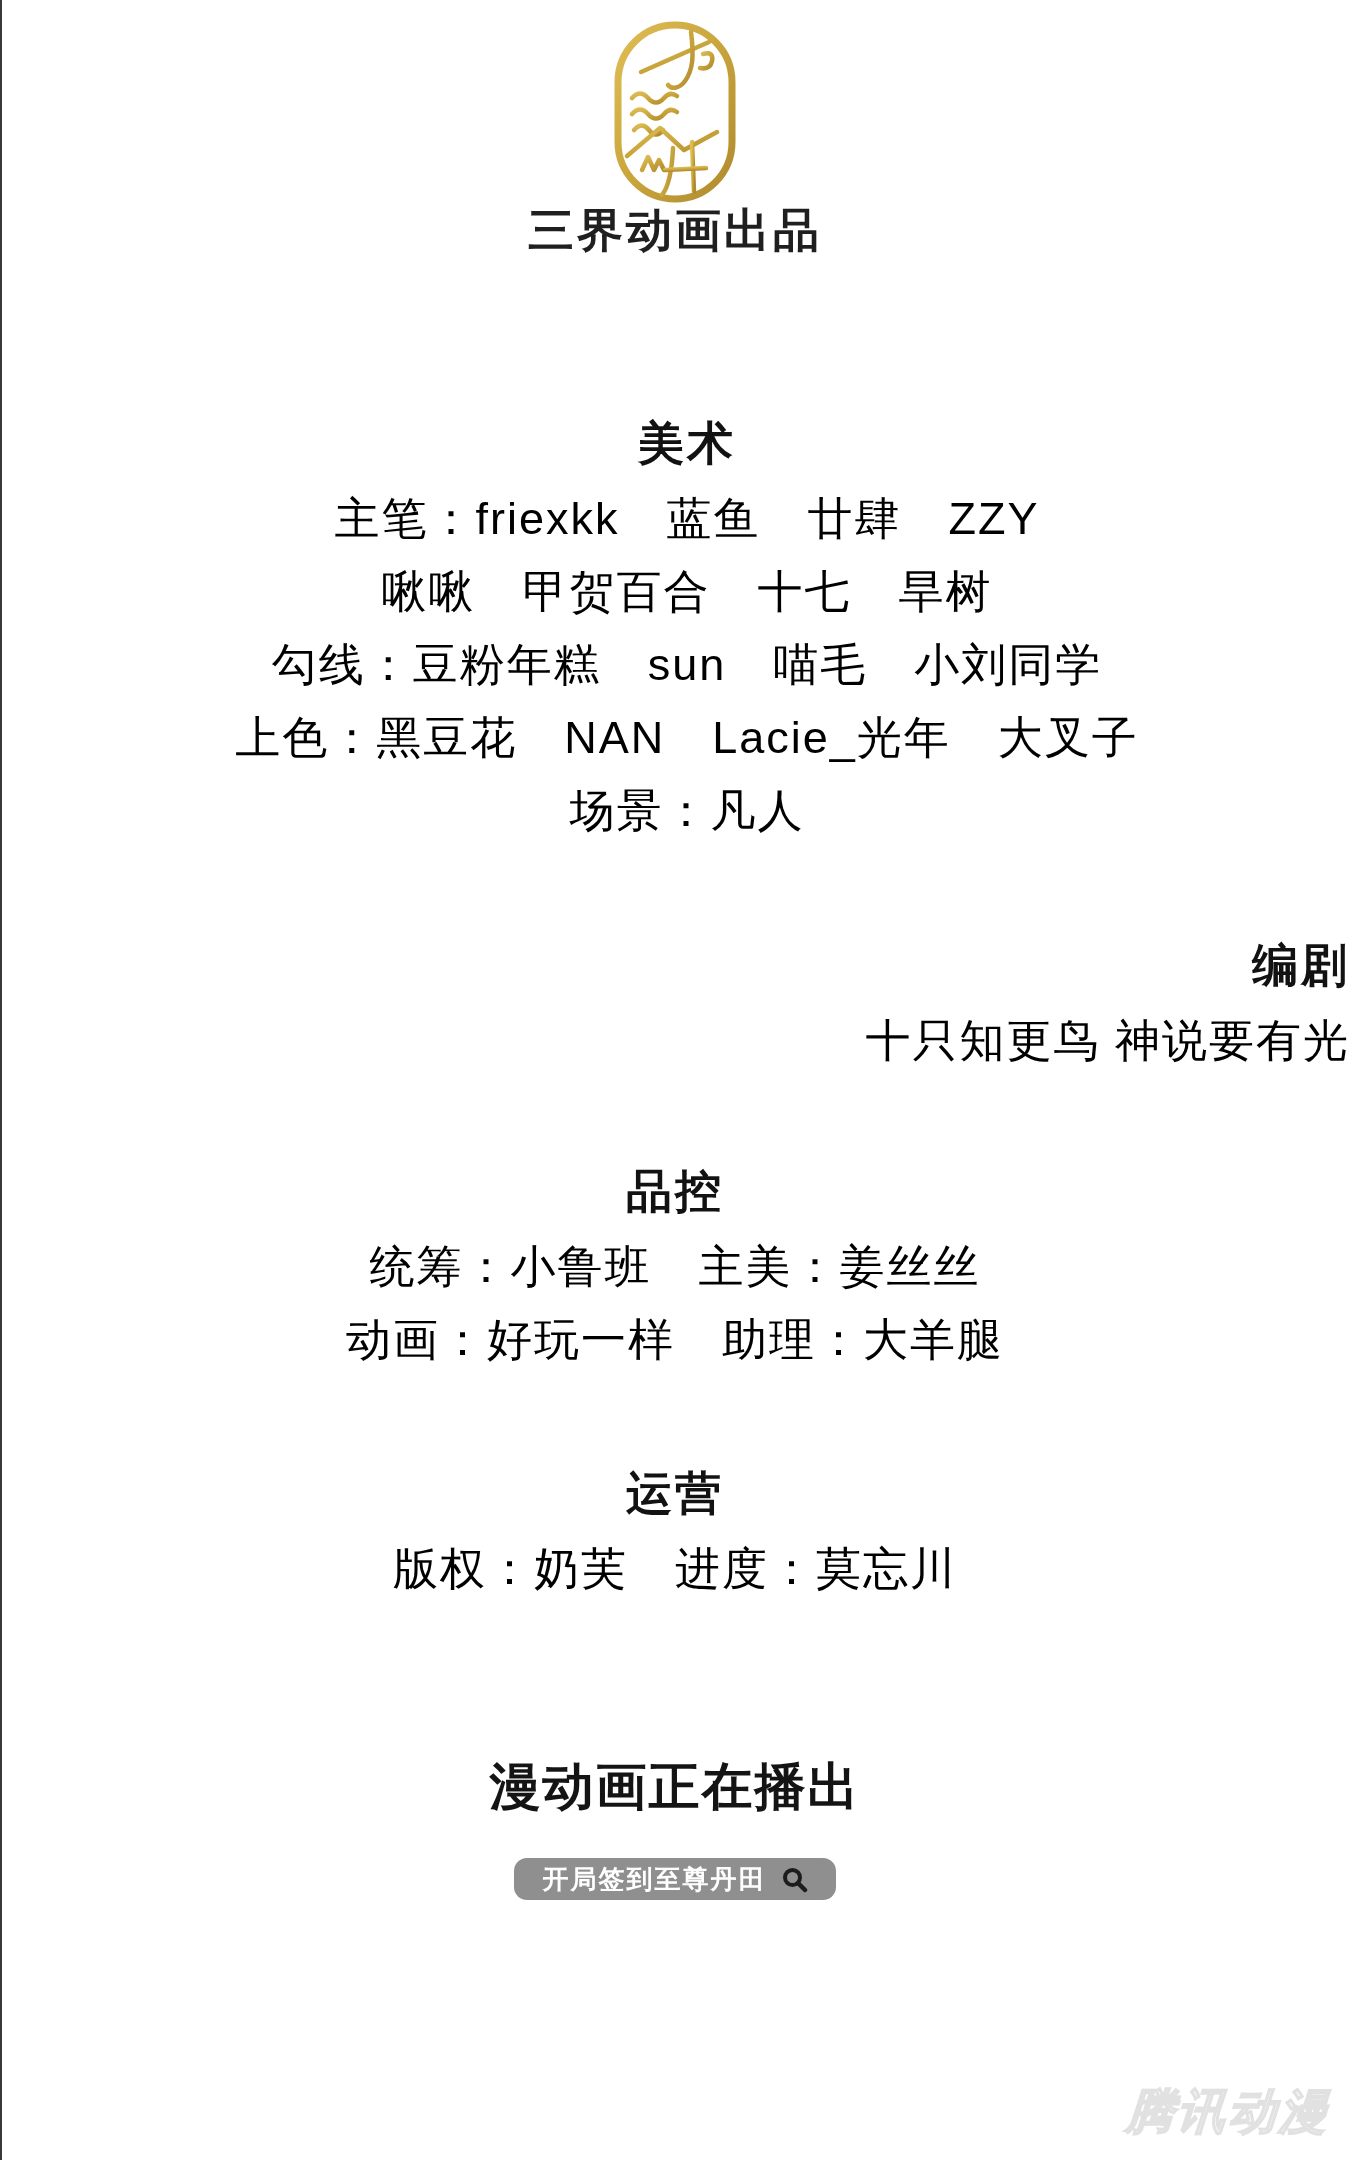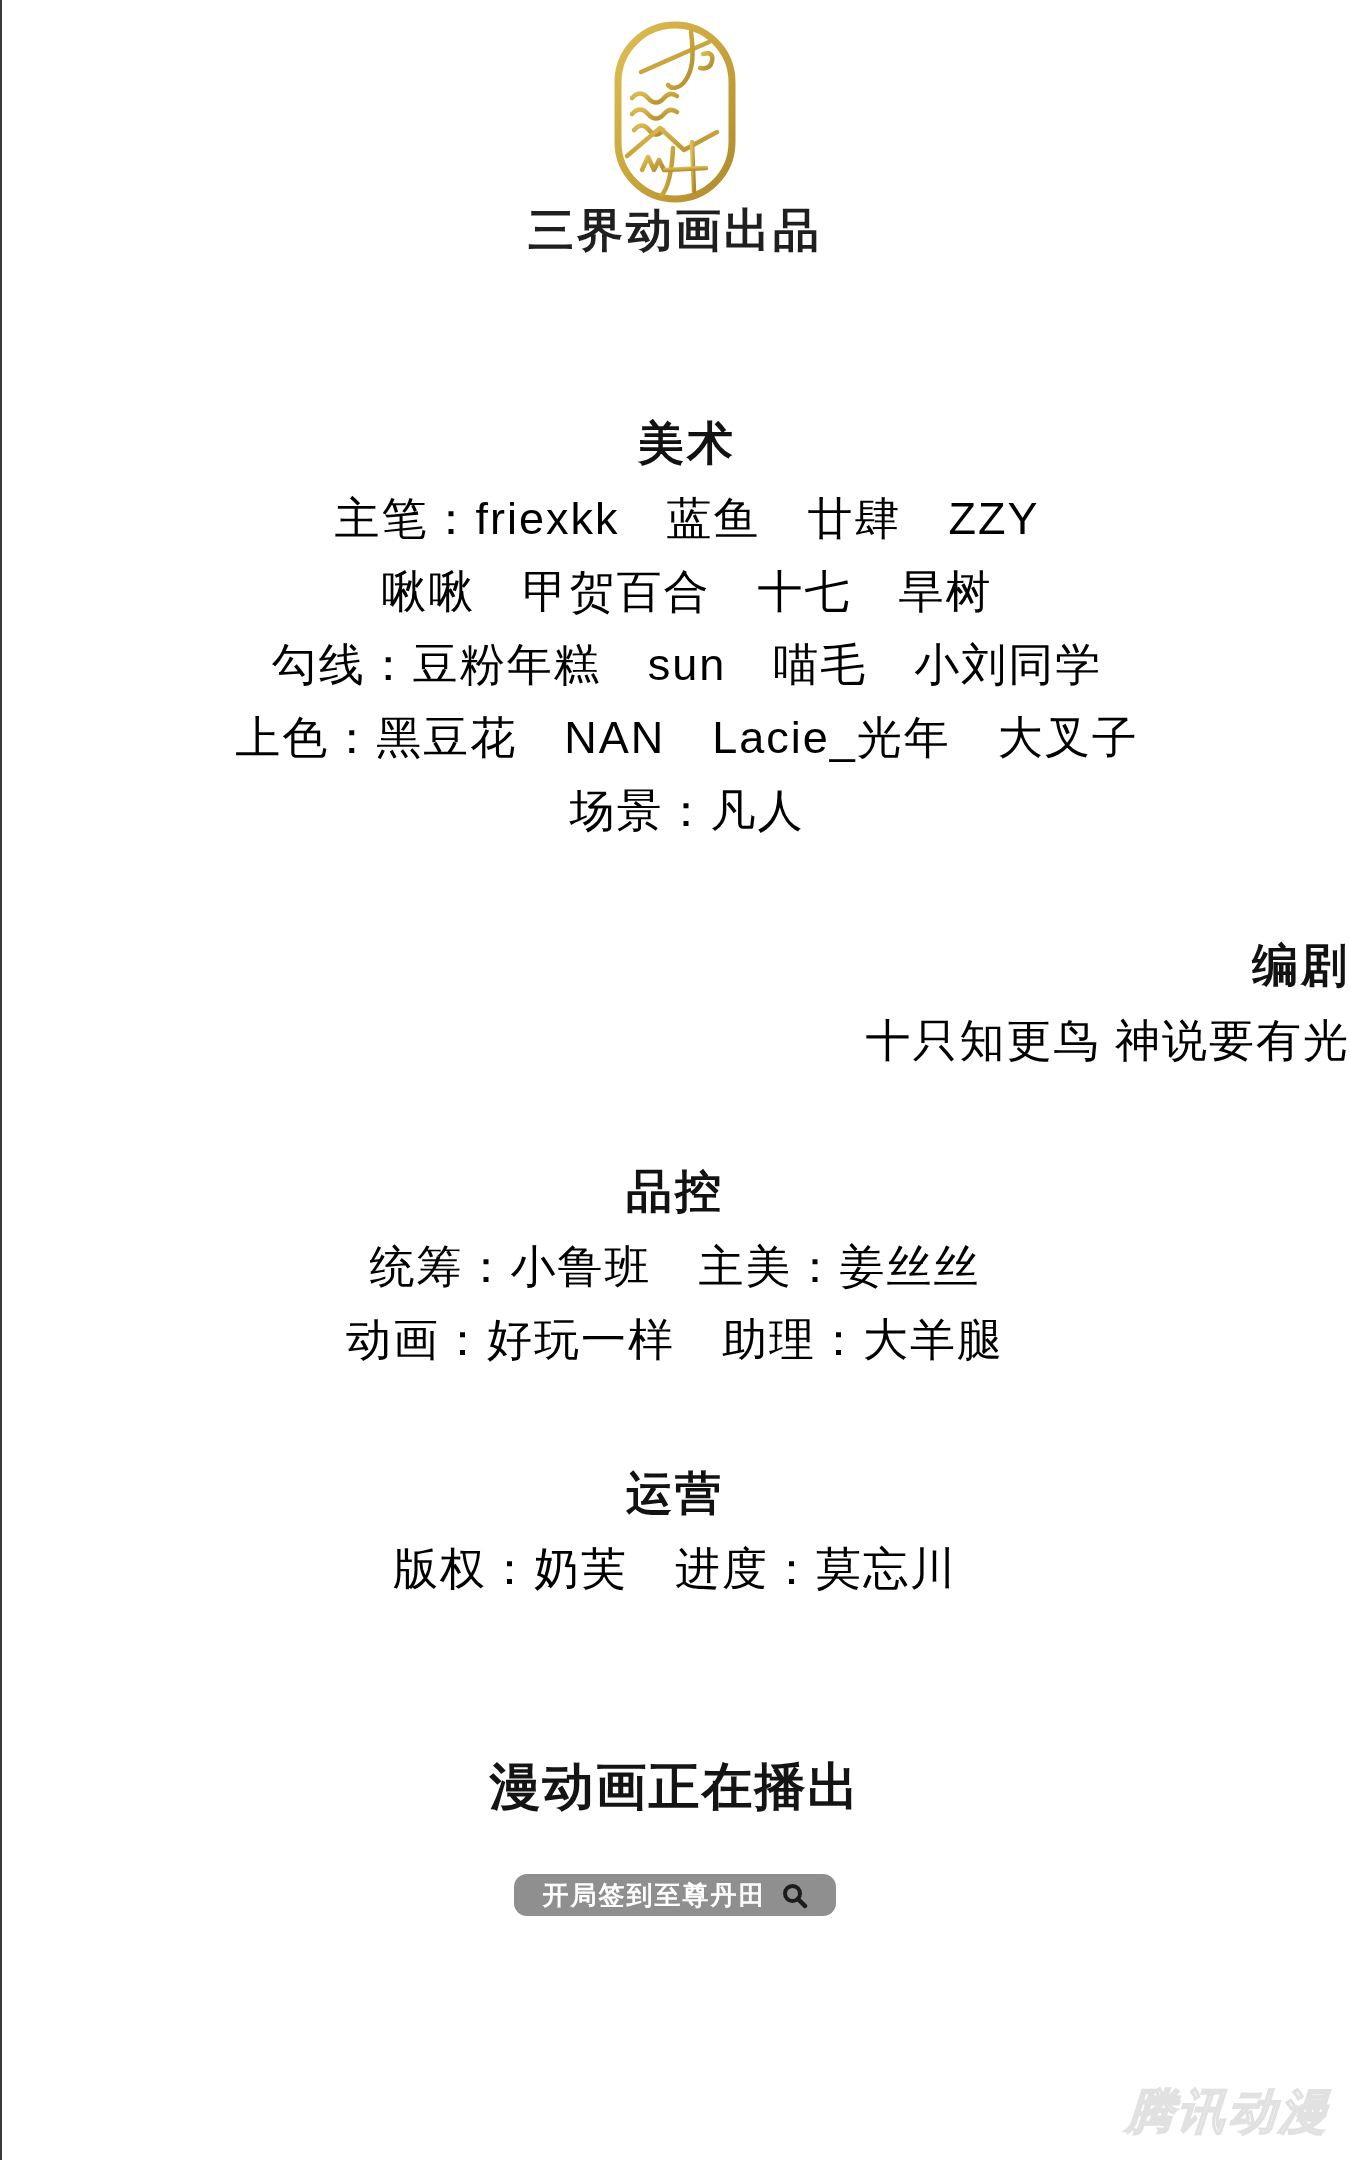--- a/index.html
+++ b/index.html
@@ -71,21 +71,20 @@
     position:absolute;top:1753px;left:0;width:100%;
     text-align:center;
     font-size:51px;font-weight:900;letter-spacing:2px;color:#141414;
   }
   .search-pill{
     position:absolute;top:1858px;left:50%;transform:translateX(-50%);
     width:322px;height:42px;
     background:#8f8f8f;border-radius:13px;
     display:flex;align-items:center;justify-content:center;gap:14px;
     cursor:pointer;
-    margin-top:16px;
   }
   .search-pill .label{
     font-size:26px;font-weight:700;letter-spacing:2px;color:#ffffff;
   }
   .search-pill svg{display:block;}
   
   .watermark{
     position:absolute;top:2080px;right:20px;
     font-size:48px;font-weight:900;letter-spacing:3px;
     font-style:italic;transform:skewX(-4deg);

